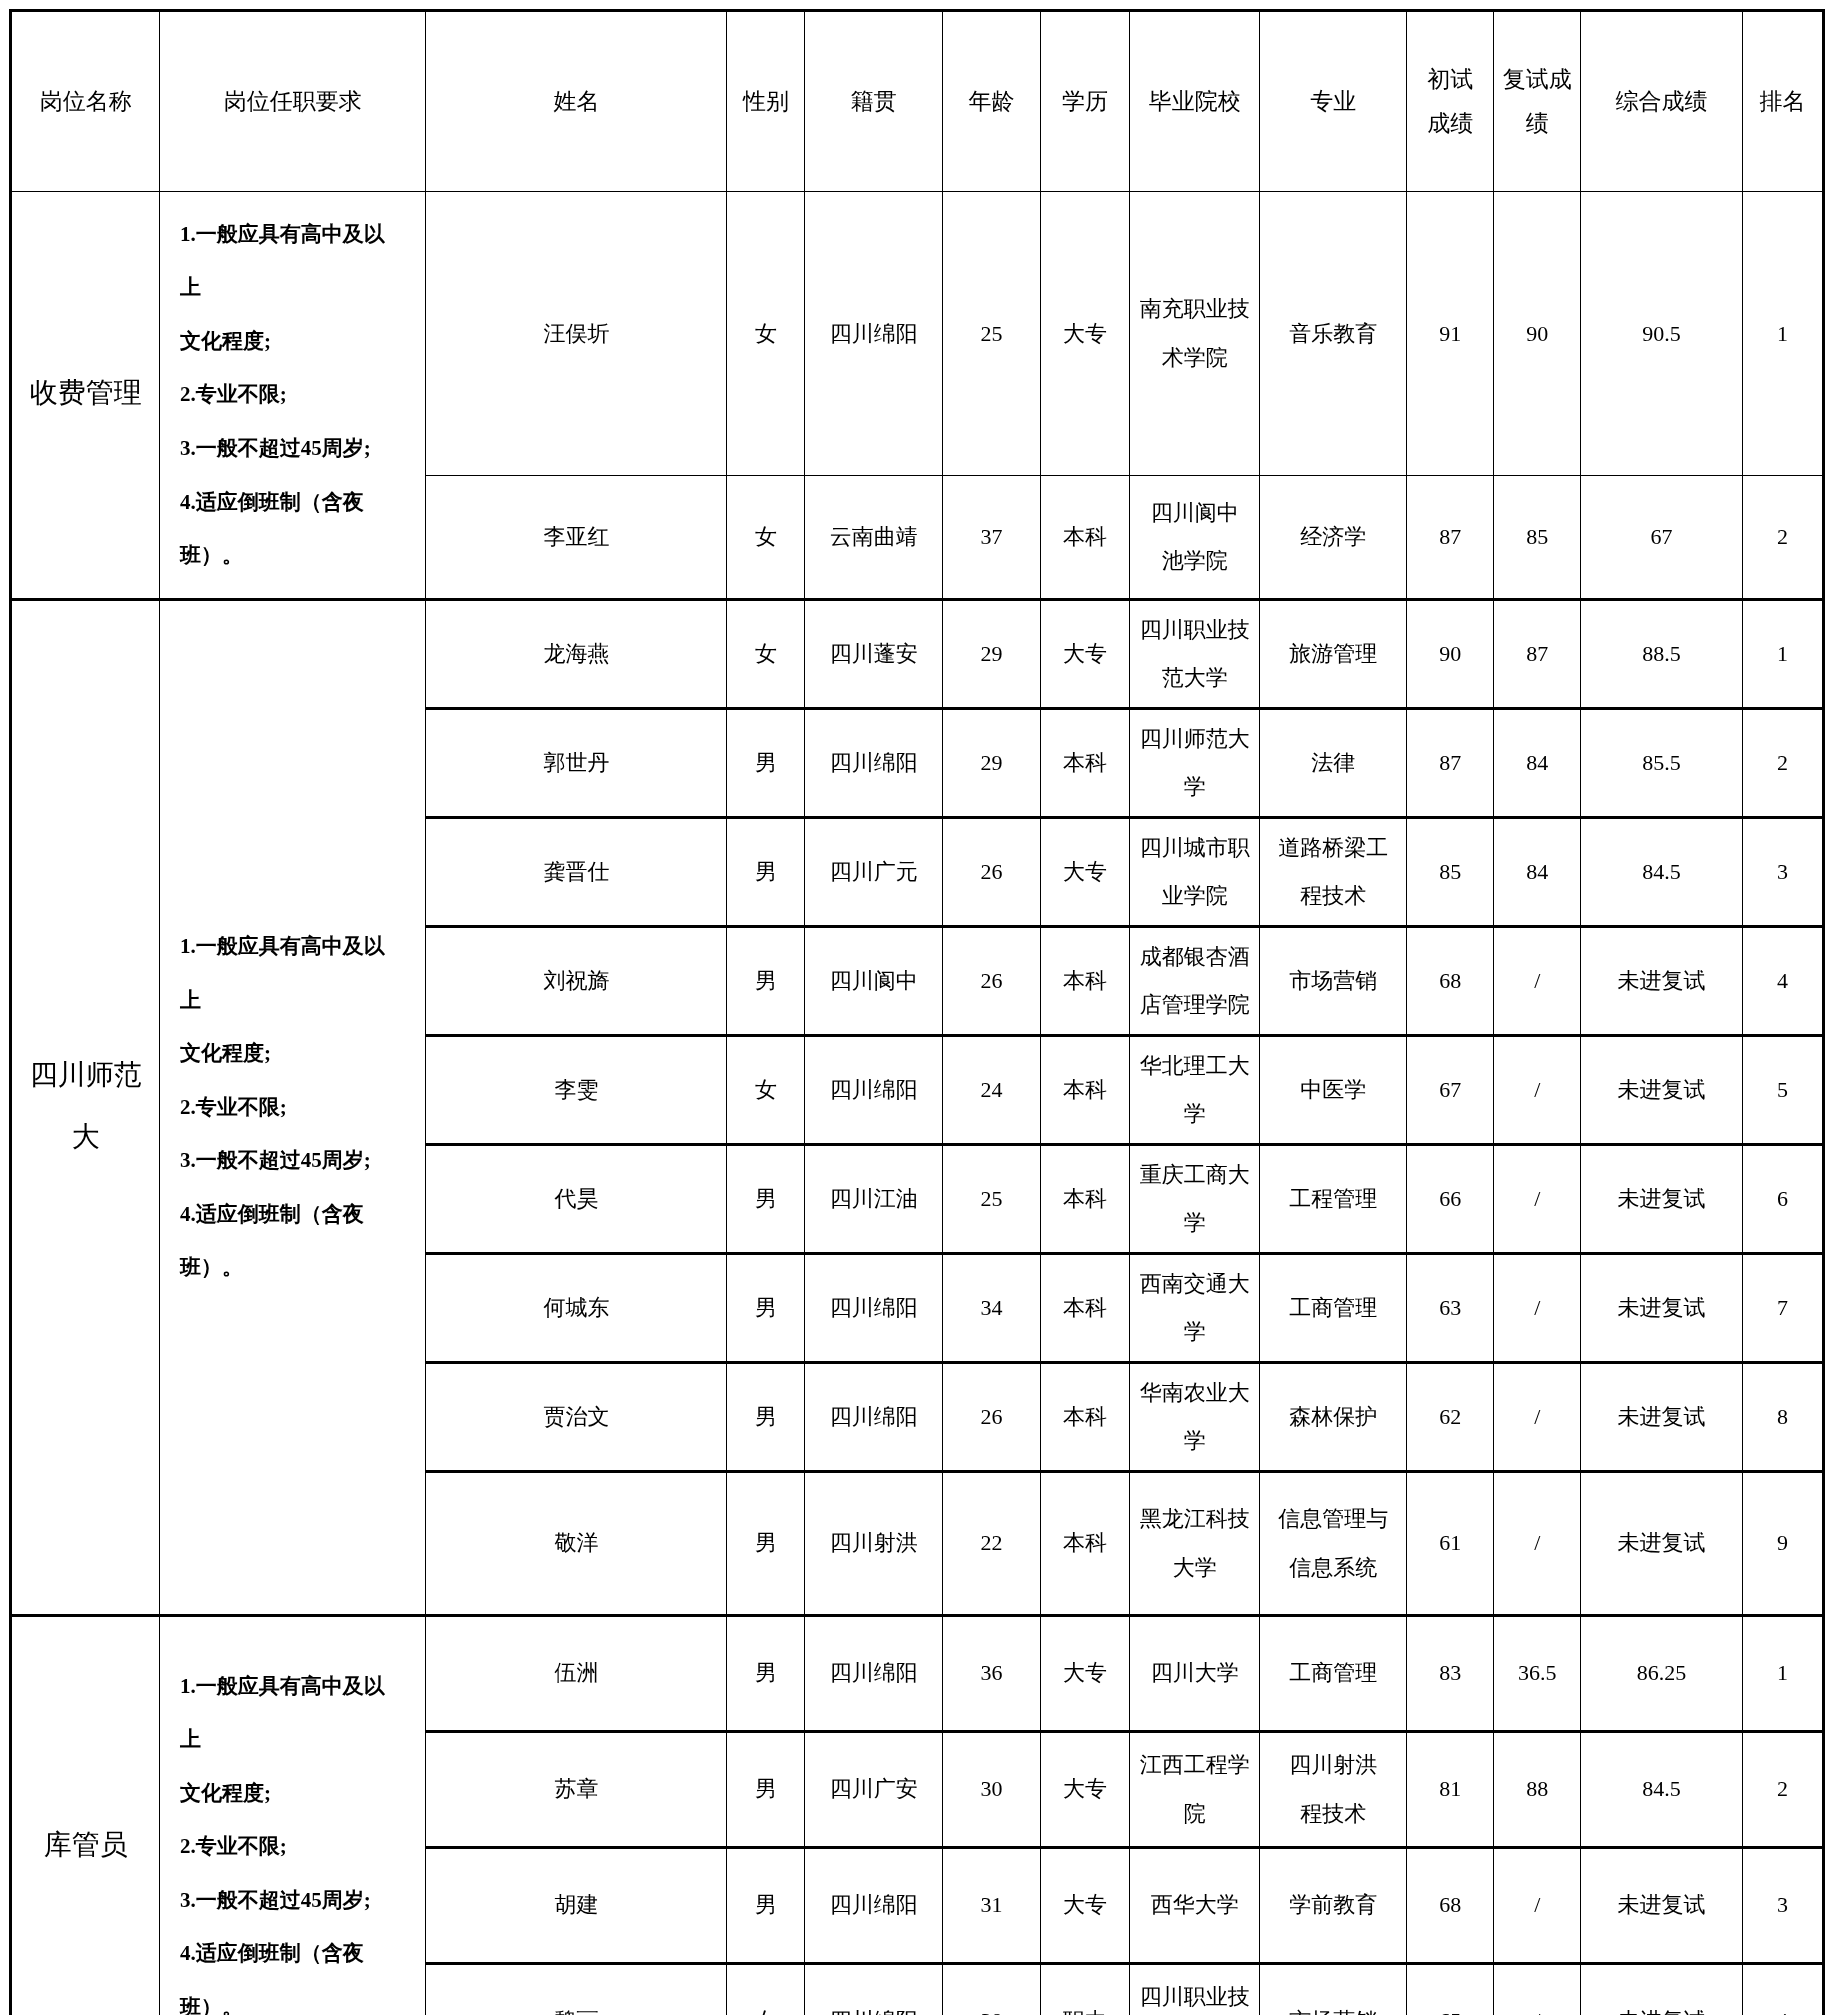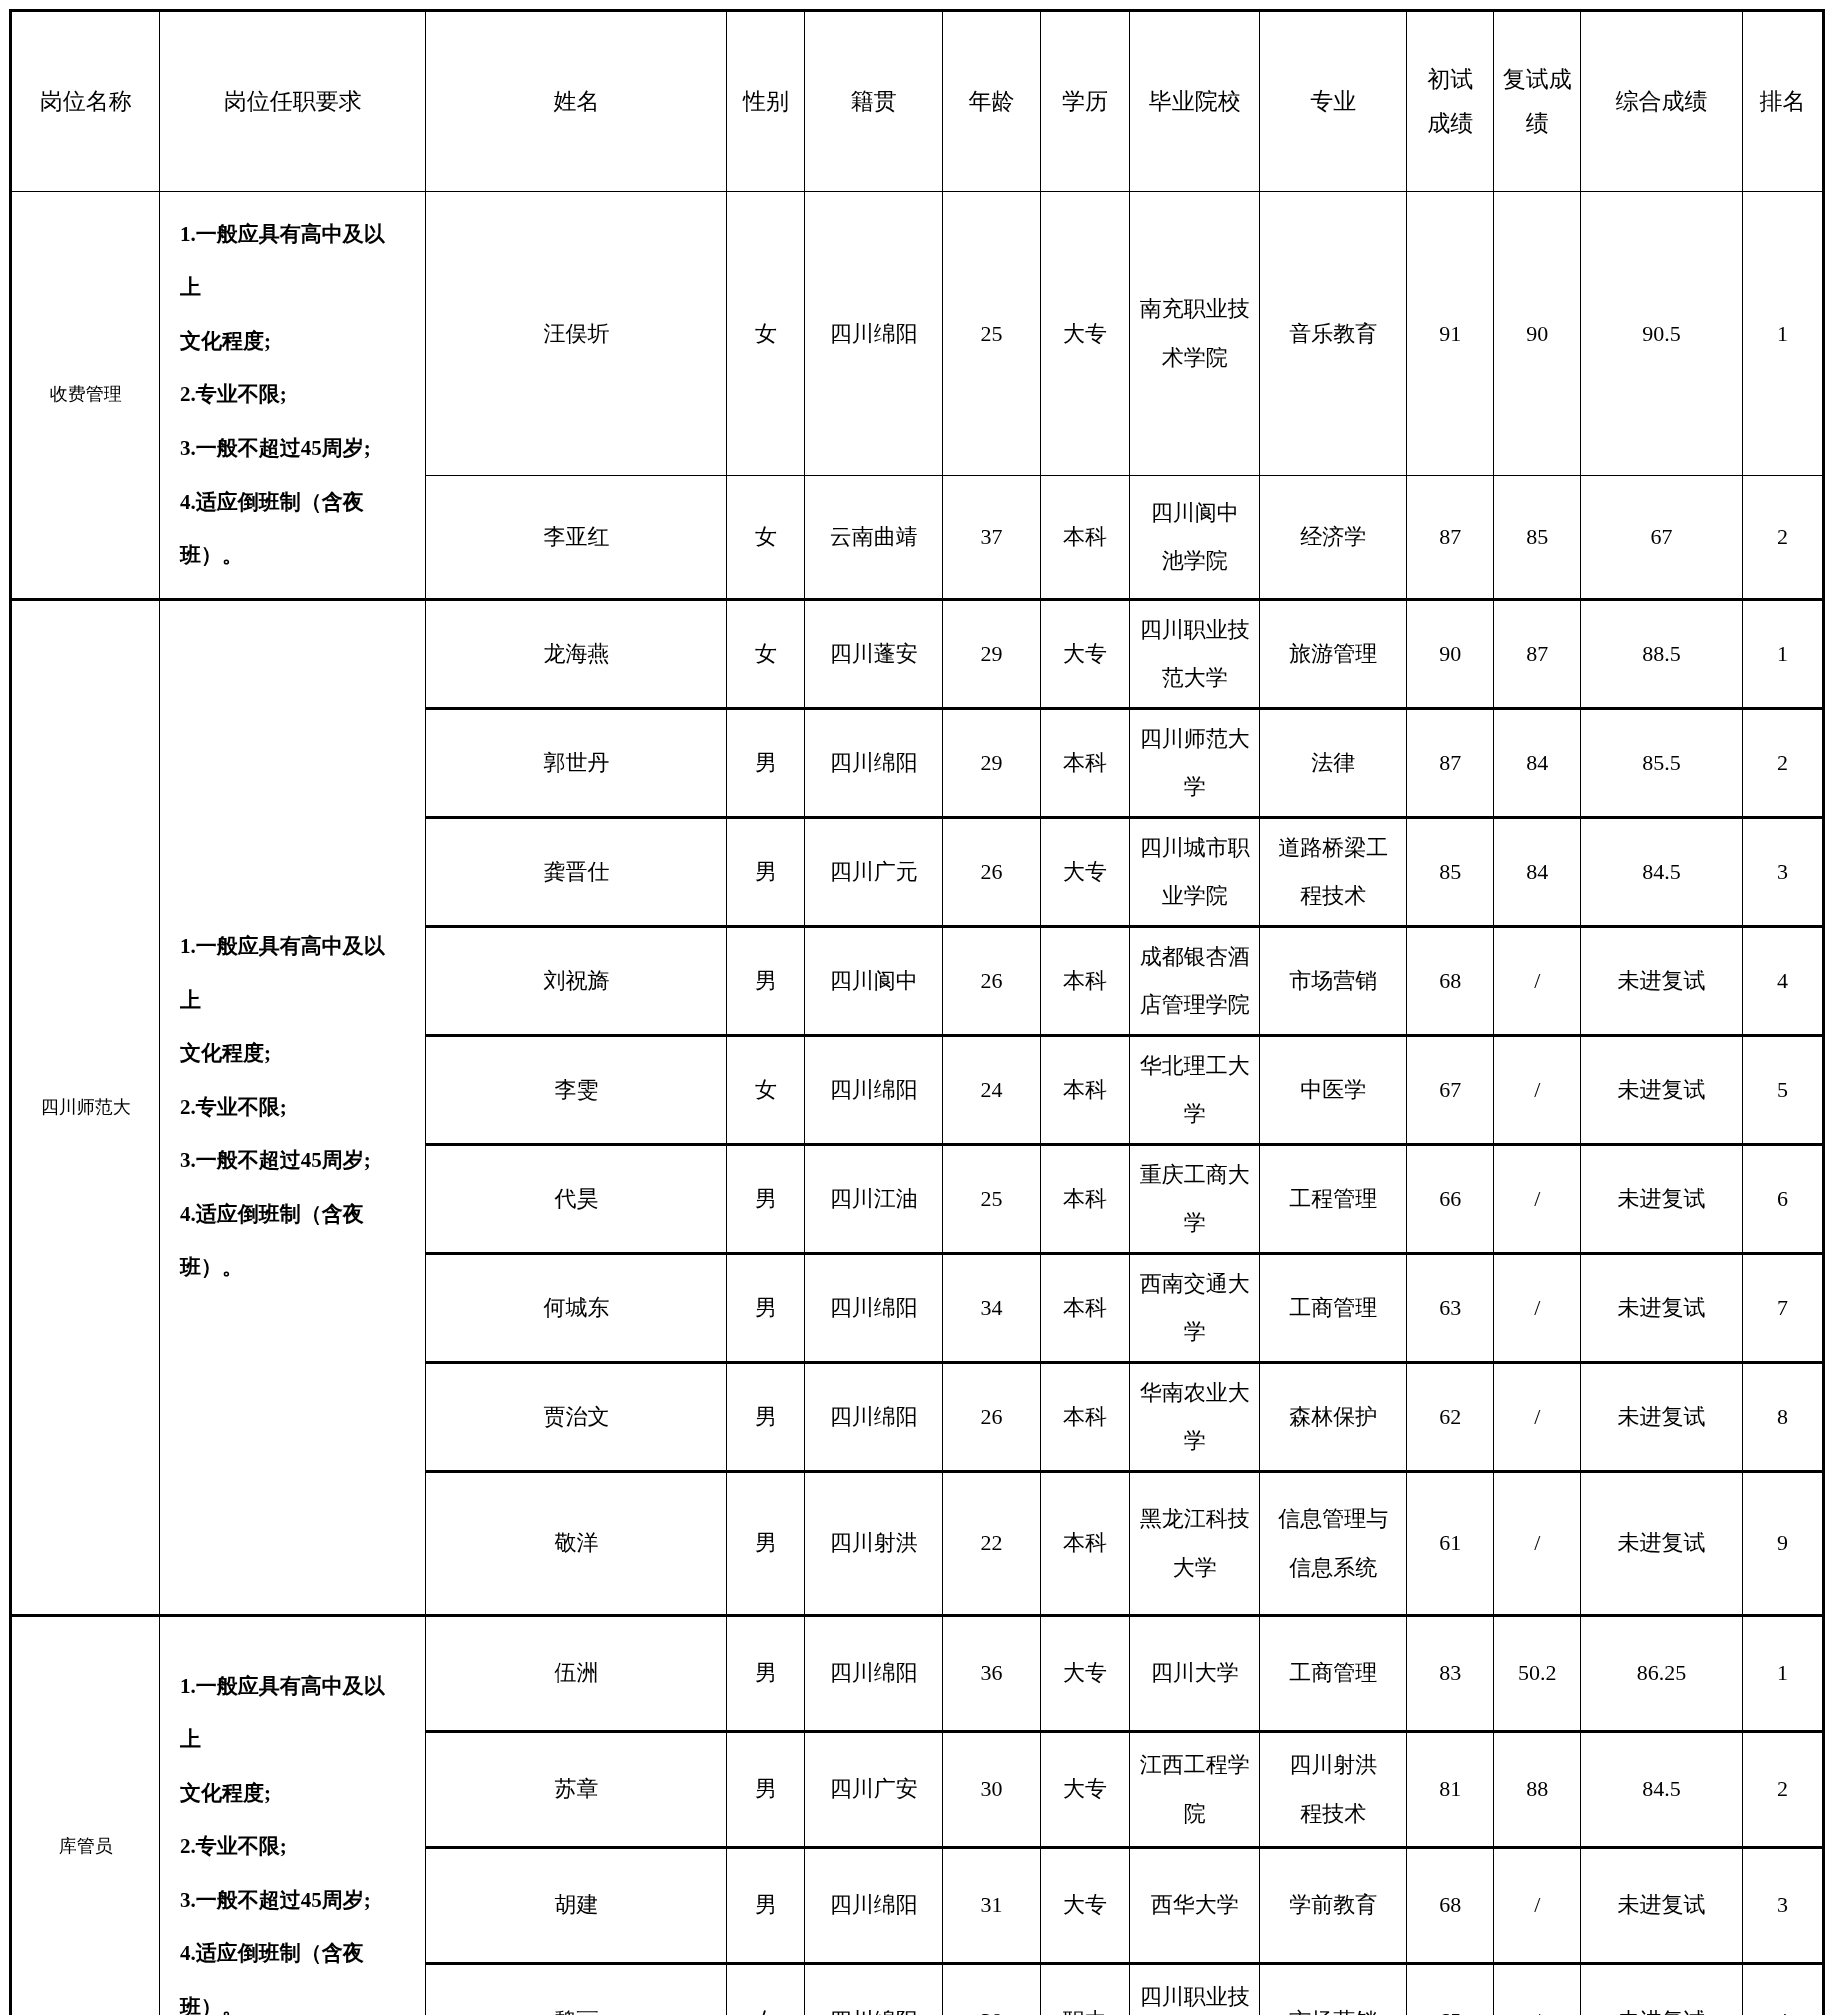--- a/index.html
+++ b/index.html
@@ -37,21 +37,21 @@
     font-size: 22px;
     line-height: 2.2;
   }
   td.req-cell {
     text-align: left;
     padding: 15.5px 20px;
     font-size: 21px;
     line-height: 2.55;
     font-weight: bold;
   }
-  td.pos-cell { font-size: 18px; }
+  td.pos-cell { font-size: 28px; font-family: Liberation Mono, monospace; }
   tr.thick-top > td { border-top: 3.1px solid #000; }
   tr.thin-top  > td { border-top: 1.6px solid #000; }
 </style>
 </head>
 <body>
 
 <table class="score-table">
   <colgroup>
     <col style="width:8.2%">
     <col style="width:14.7%">
@@ -266,21 +266,21 @@
 4.适应倒班制（含夜
 班）。</td>
         <td>伍洲</td>
         <td>男</td>
         <td>四川绵阳</td>
         <td>36</td>
         <td>大专</td>
         <td>四川大学</td>
         <td>工商管理</td>
         <td>83</td>
-        <td>50.2</td>
+        <td>36.5</td>
         <td>86.25</td>
         <td>1</td>
       </tr>
       <tr class="thick-top" style="height: 116px;">
         <td>苏章</td>
         <td>男</td>
         <td>四川广安</td>
         <td>30</td>
         <td>大专</td>
         <td>江西工程学

